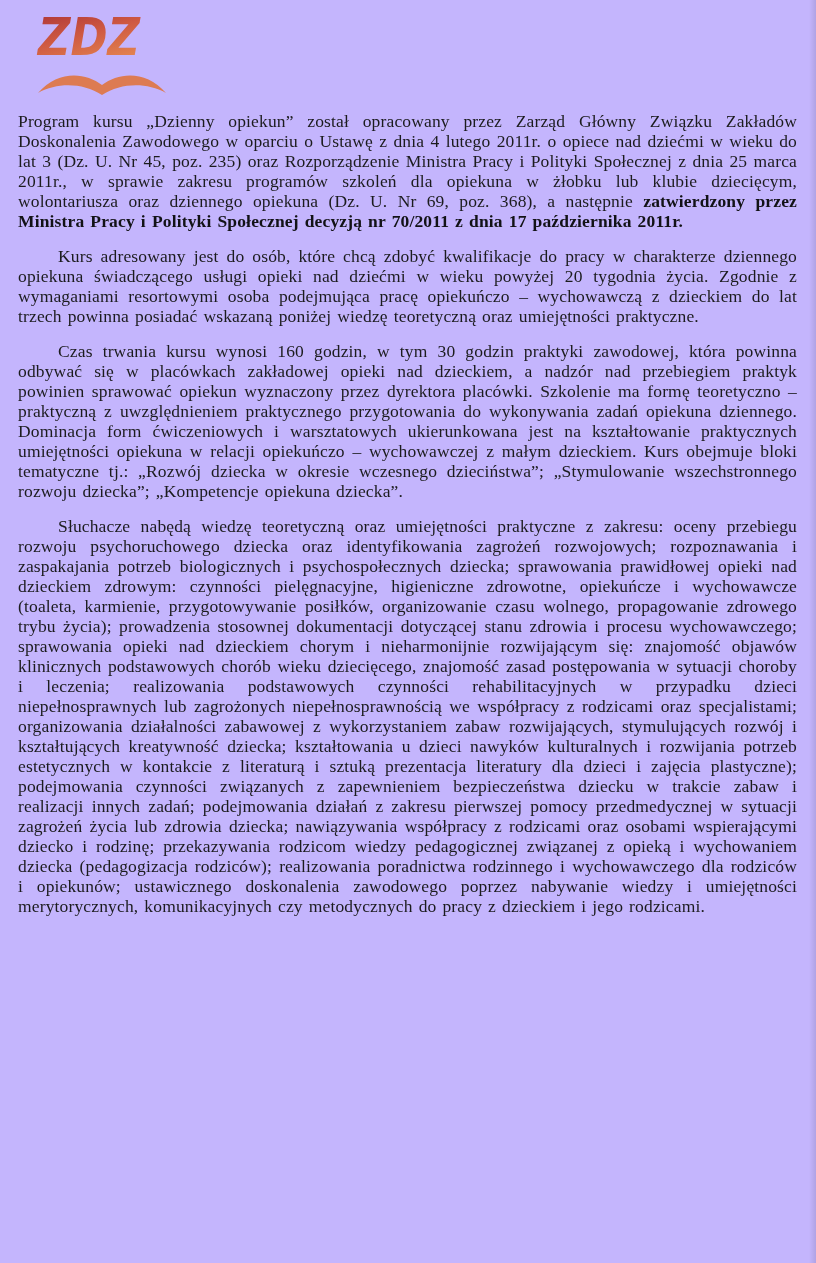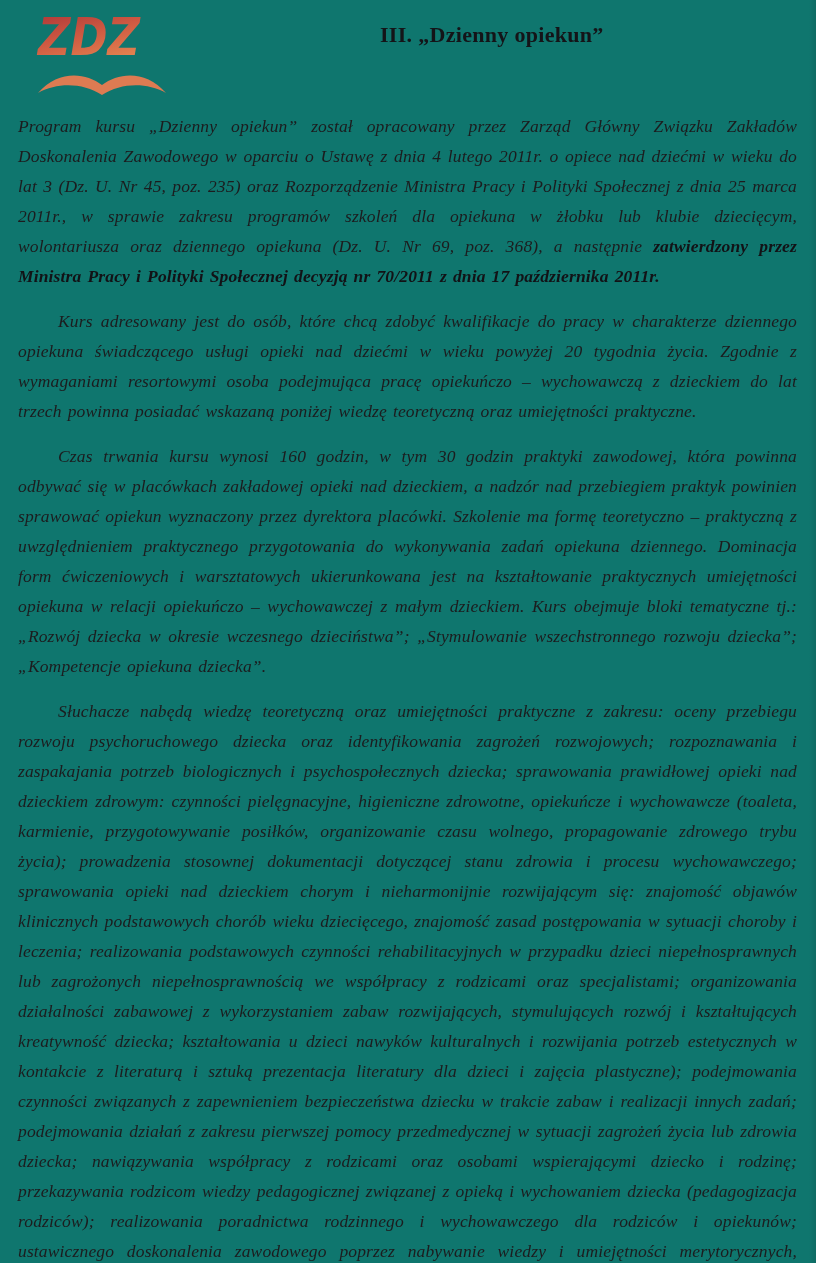--- a/index.html
+++ b/index.html
@@ -6,21 +6,21 @@
   body {
     width: 816px; height: 1263px;
     background: #ffffff;
     font-family: "Liberation Serif", "DejaVu Serif", serif;
     color: #1c1c1e;
     overflow: hidden;
   }
   .page {
     position: relative;
     width: 816px; height: 1263px;
-    background: #0f766e;
+    background: #c4b5fd;
   }
   .scan-edge-right {
     position: absolute; top: 0; right: 0;
     width: 7px; height: 100%;
     background: linear-gradient(to right, rgba(0,0,0,0), rgba(0,0,0,0.10));
     pointer-events: none;
   }
   .logo {
     position: absolute;
     left: 34px; top: 8px;
@@ -37,25 +37,24 @@
     white-space: nowrap;
   }
   .body-text {
     position: absolute;
     left: 18px; top: 111px;
     width: 782px;
   }
   .para {
     margin: 0 3px 15px 0;
     font-size: 17.5px;
-    line-height: 30px;
+    line-height: 20px;
     text-align: justify;
     word-spacing: 1.5px;
     letter-spacing: 0.15px;
-    font-style: italic;
   }
   .para.indent { text-indent: 40px; }
   .para b, .para strong { font-weight: bold; color: #121216; }
 </style>
 </head>
 <body>
 
 <div class="page">
 
   <div class="scan-edge-right"></div>
@@ -67,21 +66,20 @@
           <stop offset="0" stop-color="#a93136"></stop>
           <stop offset="0.55" stop-color="#cf5a42"></stop>
           <stop offset="1" stop-color="#e2814f"></stop>
         </linearGradient>
       </defs>
       <text x="4" y="47" font-family="DejaVu Sans, sans-serif" font-weight="bold" font-style="italic" font-size="51" fill="url(#zdz-grad)" textLength="102" lengthAdjust="spacingAndGlyphs">ZDZ</text>
       <path fill="#dd7b52" d="M4,85 C24,62 51,64 68,77 C85,64 112,62 132,85 C112,74 87,75 68,87 C49,75 24,74 4,85 Z"></path>
     </svg>
   </div>
 
-  <h1 class="doc-title">III. „Dzienny opiekun”</h1>
 
   <main class="body-text">
 
     <p class="para"><span>Program kursu „Dzienny opiekun” został opracowany przez Zarząd Główny Związku Zakładów Doskonalenia Zawodowego w oparciu o Ustawę z dnia 4 lutego 2011r. o opiece nad dziećmi w wieku do lat 3 (Dz. U. Nr 45, poz. 235) oraz Rozporządzenie Ministra Pracy i Polityki Społecznej z dnia 25 marca 2011r., w sprawie zakresu programów szkoleń dla opiekuna w żłobku lub klubie dziecięcym, wolontariusza oraz dziennego opiekuna (Dz. U. Nr 69, poz. 368), a następnie </span><strong>zatwierdzony przez Ministra Pracy i Polityki Społecznej decyzją nr 70/2011 z dnia 17 października 2011r.</strong></p>
 
 
     <p class="para indent">Kurs adresowany jest do osób, które chcą zdobyć kwalifikacje do pracy w charakterze dziennego opiekuna świadczącego usługi opieki nad dziećmi w wieku powyżej 20 tygodnia życia. Zgodnie z wymaganiami resortowymi osoba podejmująca pracę opiekuńczo – wychowawczą z dzieckiem do lat trzech powinna posiadać wskazaną poniżej wiedzę teoretyczną oraz umiejętności praktyczne.</p>
 
     <p class="para indent">Czas trwania kursu wynosi 160 godzin, w tym 30 godzin praktyki zawodowej, która powinna odbywać się w placówkach zakładowej opieki nad dzieckiem, a nadzór nad przebiegiem praktyk powinien sprawować opiekun wyznaczony przez dyrektora placówki. Szkolenie ma formę teoretyczno – praktyczną z uwzględnieniem praktycznego przygotowania do wykonywania zadań opiekuna dziennego. Dominacja form ćwiczeniowych i warsztatowych ukierunkowana jest na kształtowanie praktycznych umiejętności opiekuna w relacji opiekuńczo – wychowawczej z małym dzieckiem. Kurs obejmuje bloki tematyczne tj.: „Rozwój dziecka w okresie wczesnego dzieciństwa”; „Stymulowanie wszechstronnego rozwoju dziecka”; „Kompetencje opiekuna dziecka”.</p>
 

